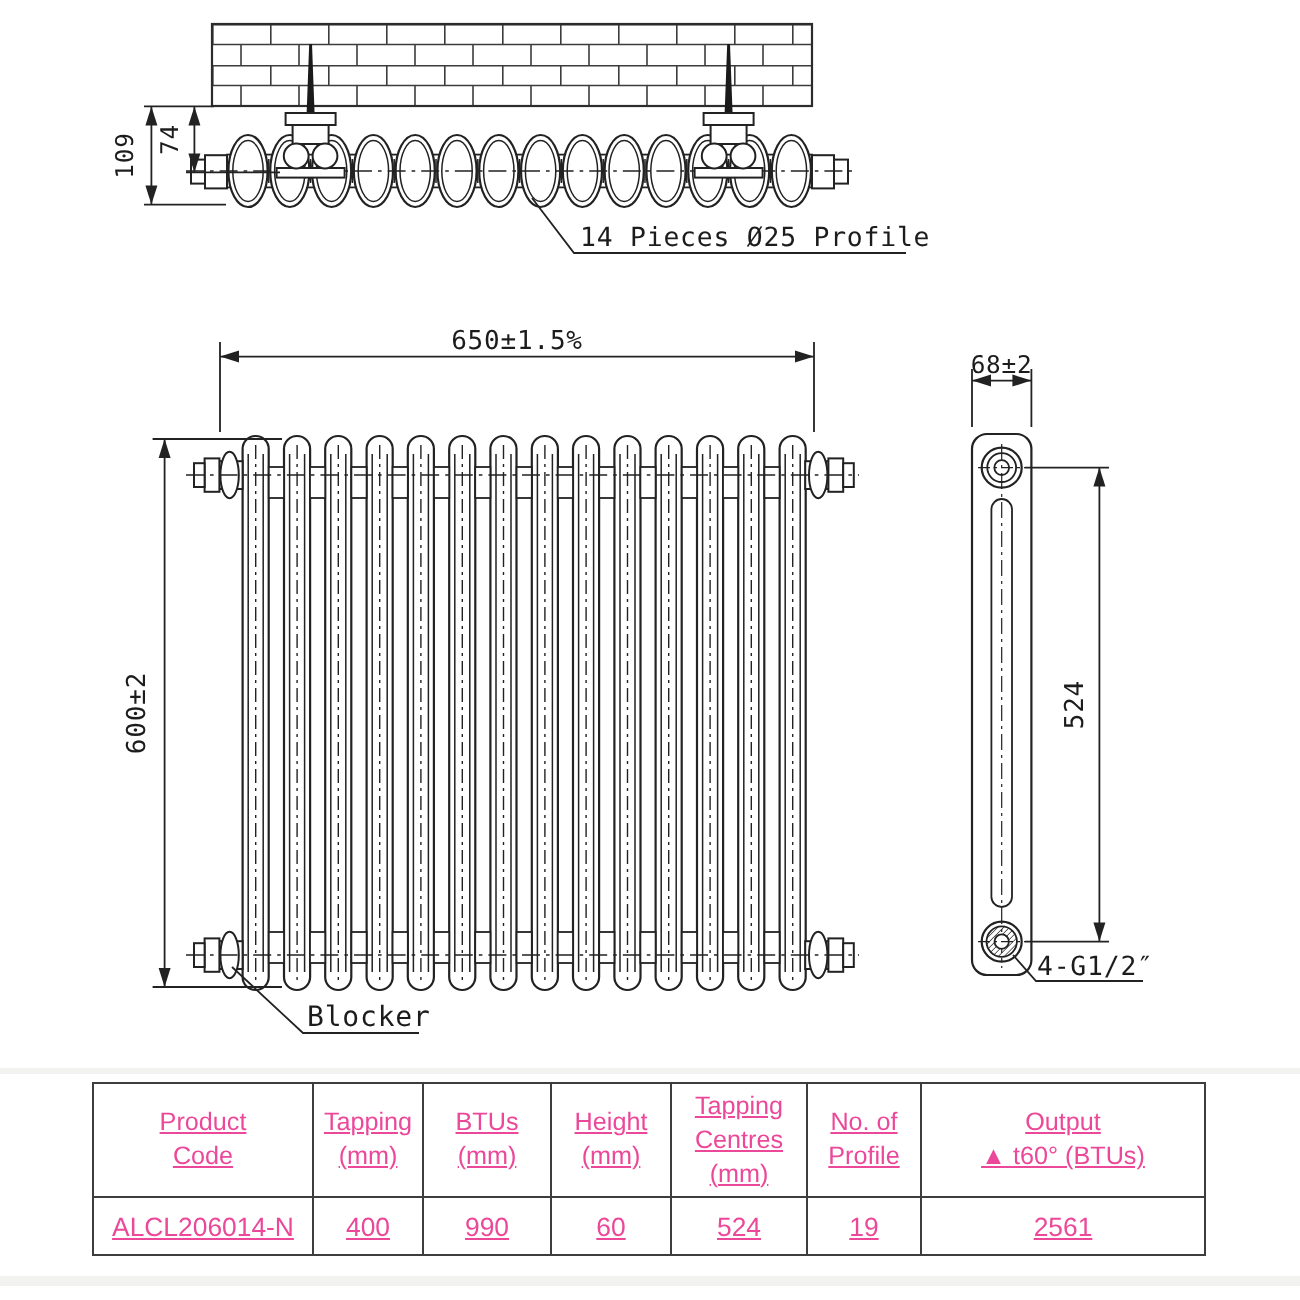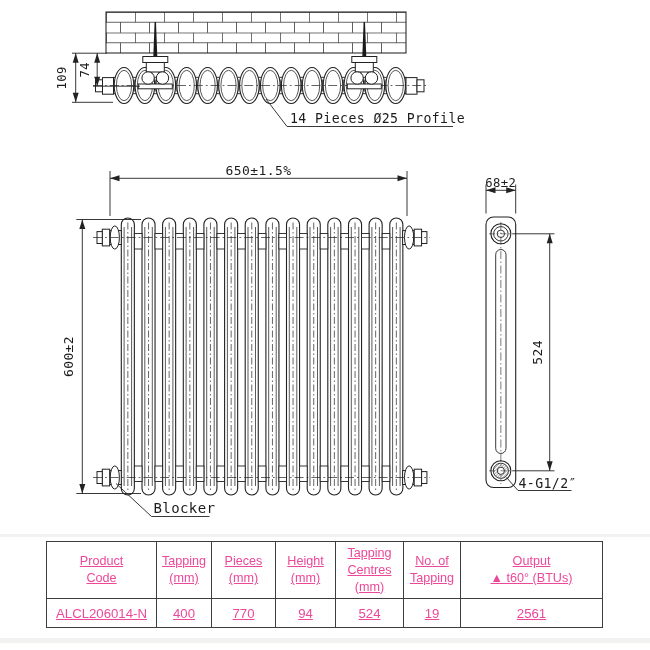--- a/index.html
+++ b/index.html
@@ -209,37 +209,37 @@
     <col style="width:68px">
       <col style="width:57px">
       <col style="width:142px">
   </colgroup>
   <thead>
     <tr>
       <th>Product
 Code</th>
       <th>Tapping
 (mm)</th>
-      <th>Pieces
+      <th>BTUs
 (mm)</th>
       <th>Height
 (mm)</th>
       <th>Tapping
 Centres
 (mm)</th>
       <th>No. of
-Tapping</th>
+Profile</th>
       <th>Output
 ▲ t60° (BTUs)</th>
     </tr>
   </thead>
   <tbody>
     <tr>
       <td>ALCL206014-N</td>
       <td>400</td>
-      <td>770</td>
-      <td>94</td>
+      <td>990</td>
+      <td>60</td>
       <td>524</td>
       <td>19</td>
       <td>2561</td>
     </tr>
   </tbody>
 </table>
 
 </body></html>

